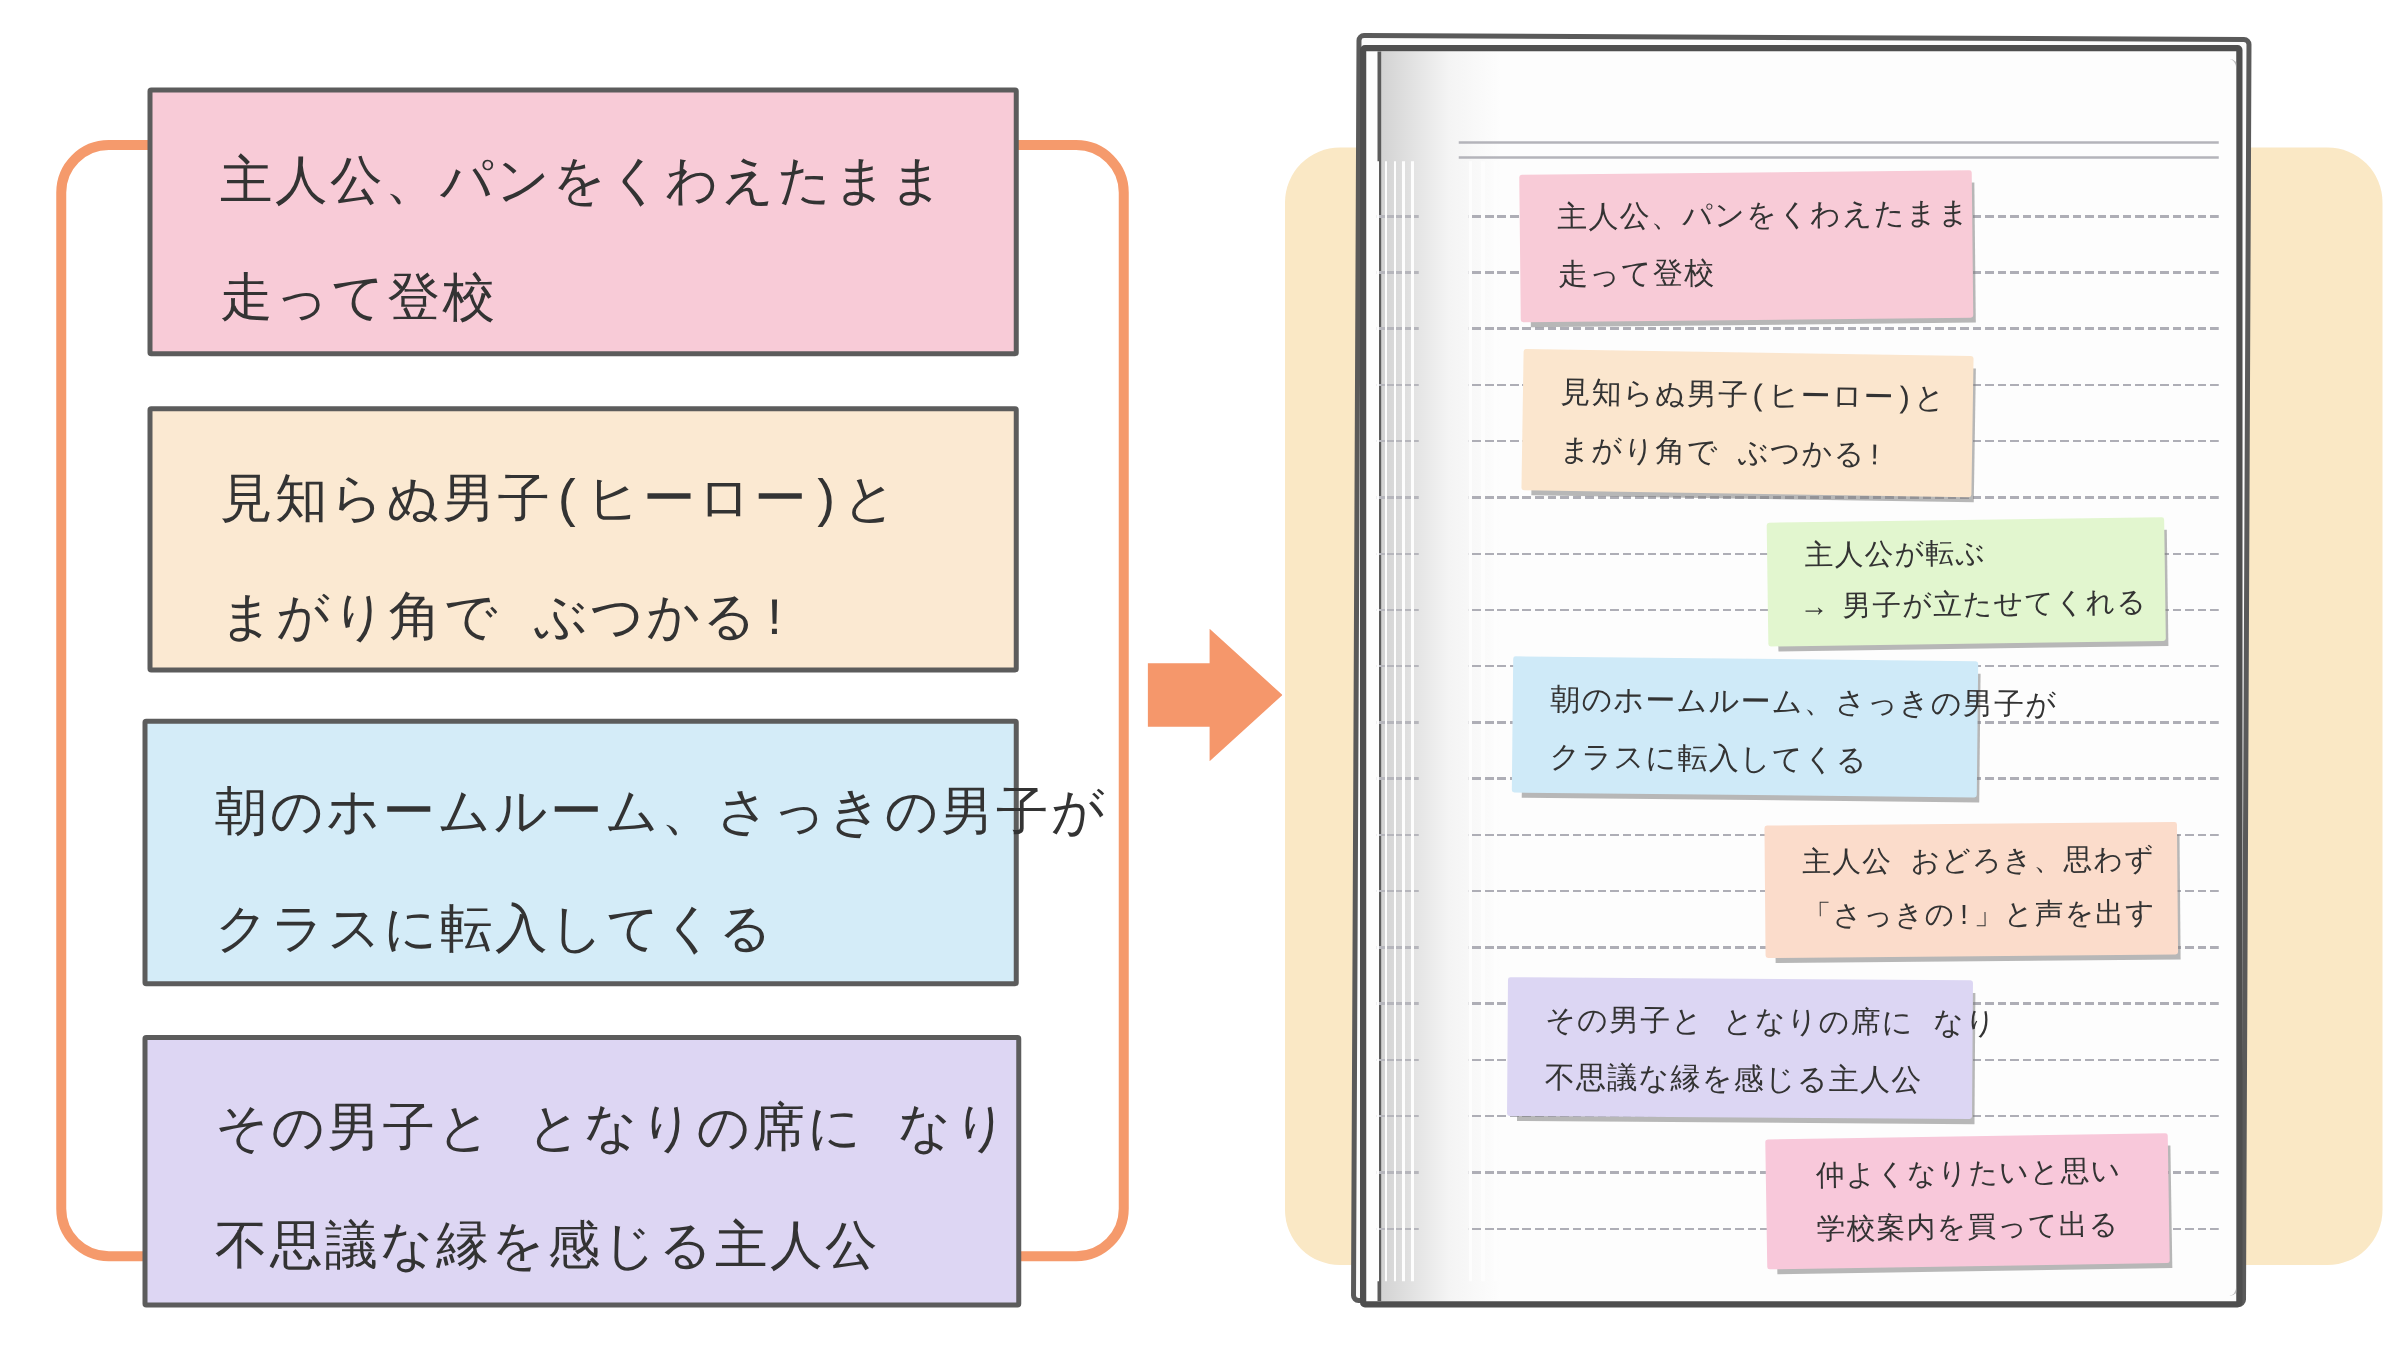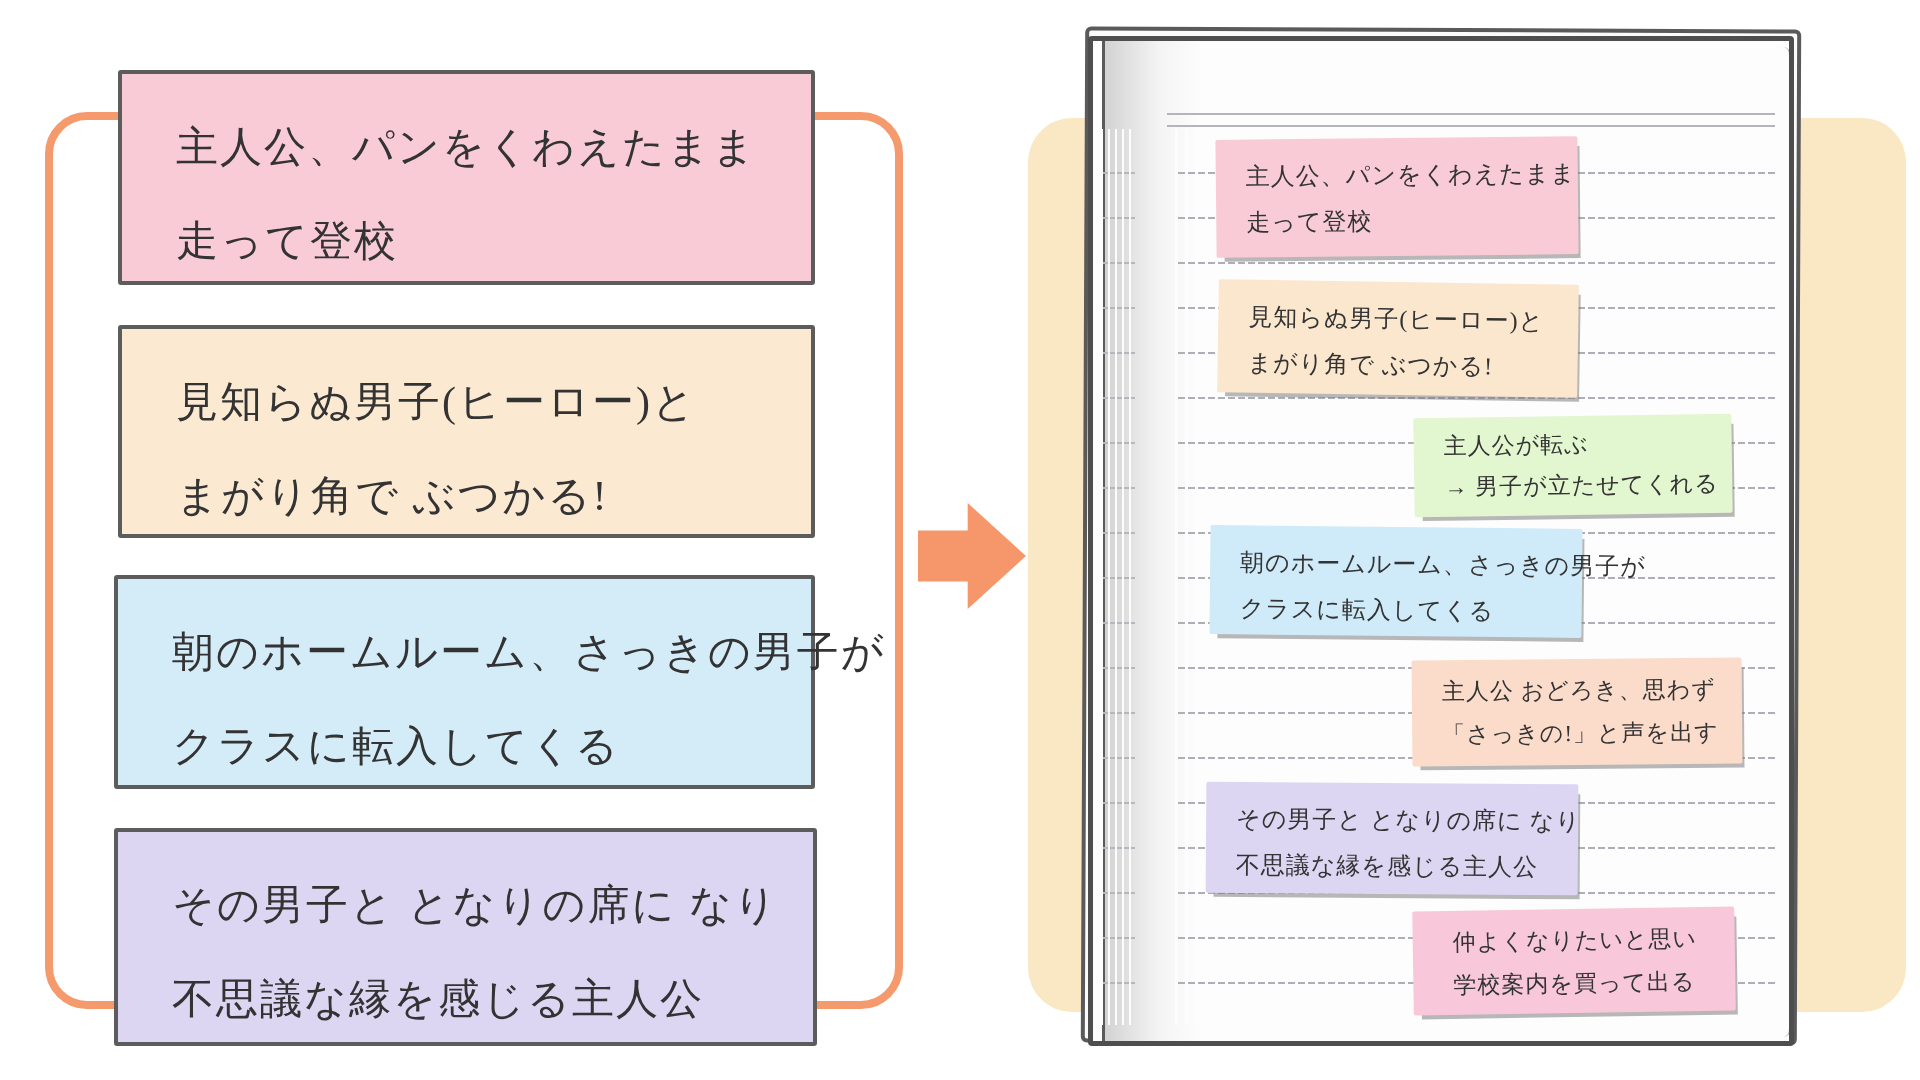--- a/index.html
+++ b/index.html
@@ -1,19 +1,19 @@
 <!DOCTYPE html>
 <html><head>
 <meta charset="utf-8">
 <style>
   html,body{margin:0;padding:0;background:#ffffff;}
   .stage{
     position:relative;width:1920px;height:1080px;overflow:hidden;
     background:#ffffff;
-    font-family:Liberation Serif, serif;
+    font-family:Liberation Mono, monospace;
     color:#3a3a3a;
   }
   
   .frame-outline{
     position:absolute;left:45px;top:112px;width:842px;height:881px;
     border:8px solid #F59A6C;border-radius:42px;background:transparent;
   }
   .note-l{
     position:absolute;border:4px solid #5c5c5c;border-radius:3px;
     box-sizing:border-box;padding:26px 0 0 54px;

